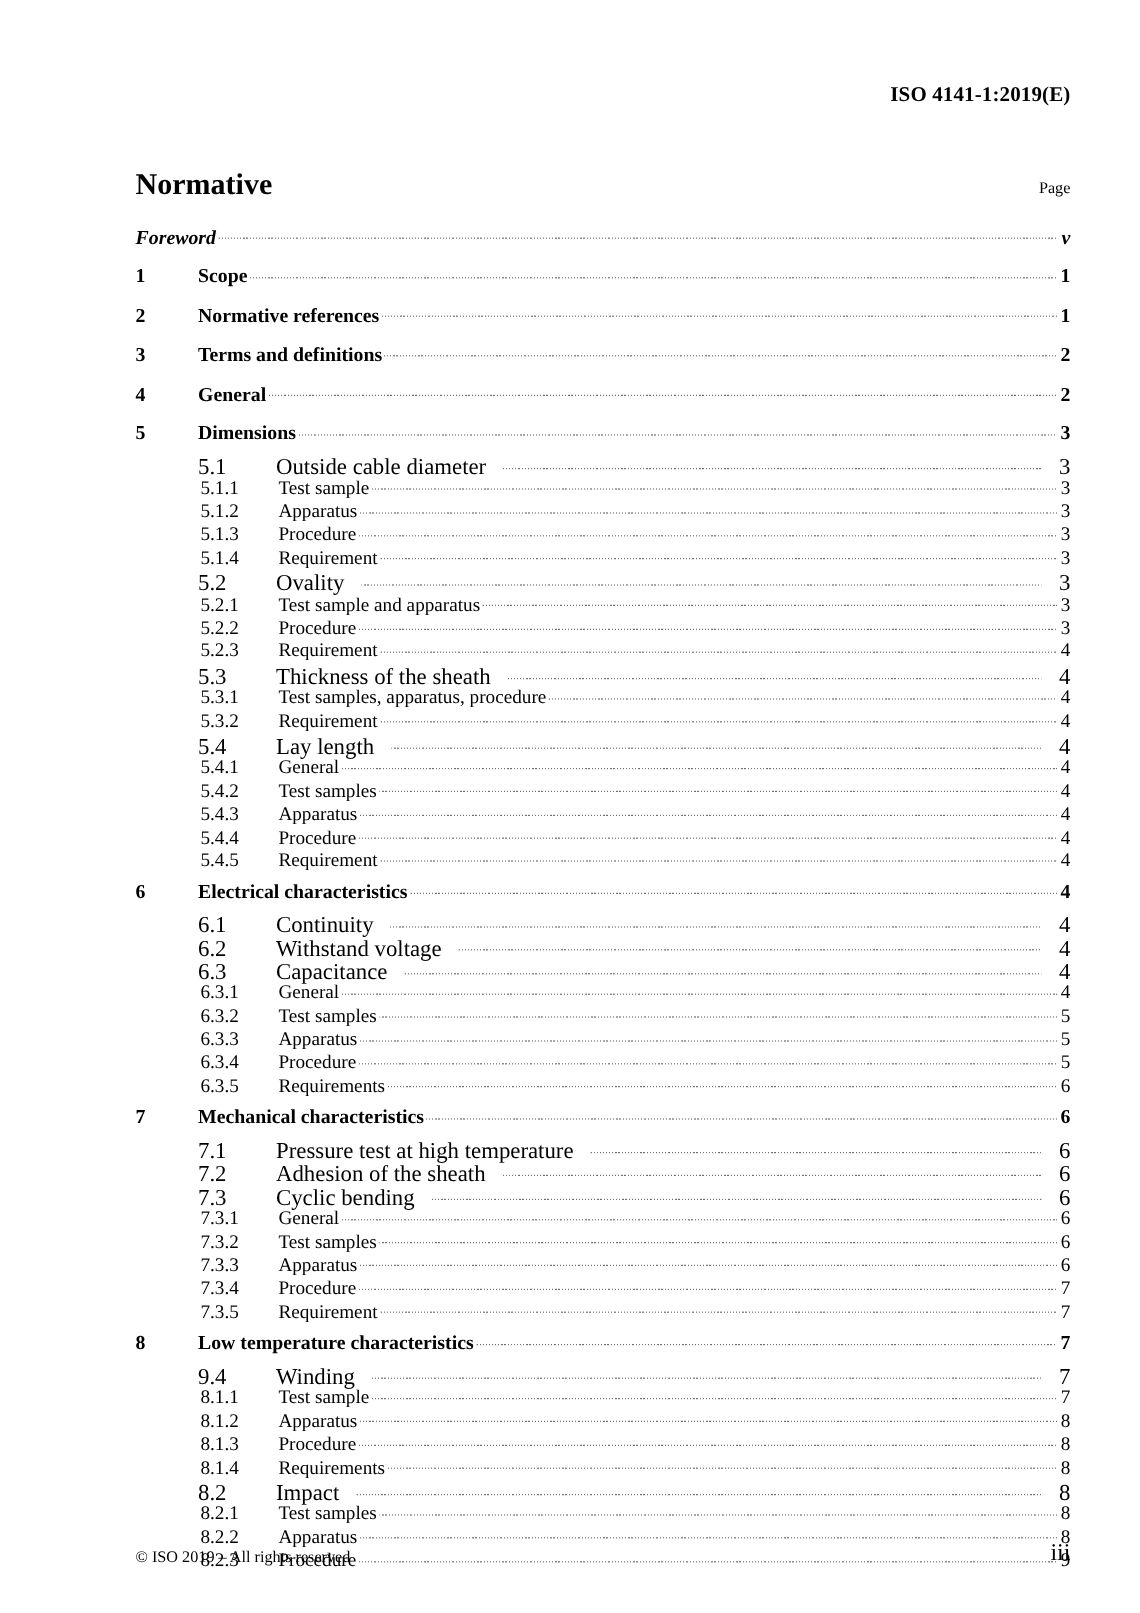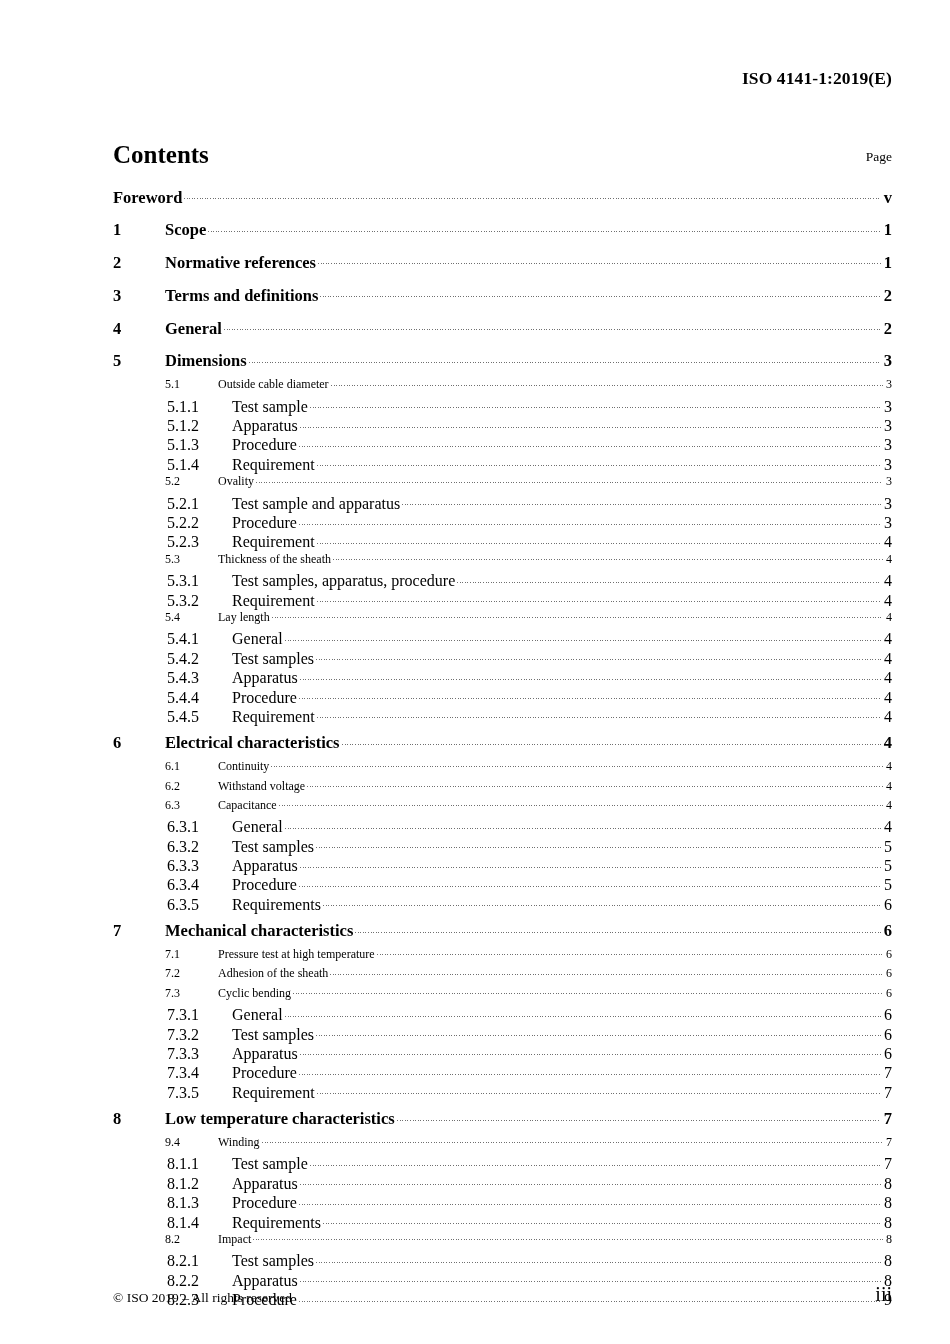--- a/index.html
+++ b/index.html
@@ -106,37 +106,39 @@
     flex: 0 0 auto;
     text-align: right;
     padding-left: 3px;
   }
 
   
   .lvl0 {
     font-weight: bold;
     font-size: 16.5px;
     height: 26.3px;
+    font-style: italic;
   }
   .lvl0 .toc-num { width: 0; }
   .lvl0 .toc-text { padding-left: 0; }
 
   
   .lvl1 {
     font-weight: bold;
     font-size: 16.5px;
     height: 26.3px;
   }
   .lvl1 .toc-num { width: 52px; }
 
   
   .lvl2 {
     font-weight: normal;
-    font-size: 12px;
+    font-size: 19px;
     height: 19.4px;
+    gap: 12px;
   }
   .lvl2 .toc-num { width: 53px; margin-left: 52px; }
 
   
   .lvl3 {
     font-weight: normal;
     font-size: 16px;
     height: 19.4px;
   }
   .lvl3 .toc-num { width: 65px; margin-left: 54px; }
@@ -163,21 +165,21 @@
 </head>
 <body>
 
 <div class="page">
 
   <div class="doc-header">
     <span>ISO 4141-1:2019(E)</span>
   </div>
 
   <div class="contents-row">
-    <div class="contents-title">Contents</div>
+    <div class="contents-title">Normative</div>
     <div class="page-label">Page</div>
   </div>
 
   <div class="toc" id="toc-list">
       <div class="toc-entry lvl0">
         <span class="toc-num"></span>
         <span class="toc-text">Foreword</span>
         <span class="leader"></span>
         <span class="toc-page">v</span>
       </div>

